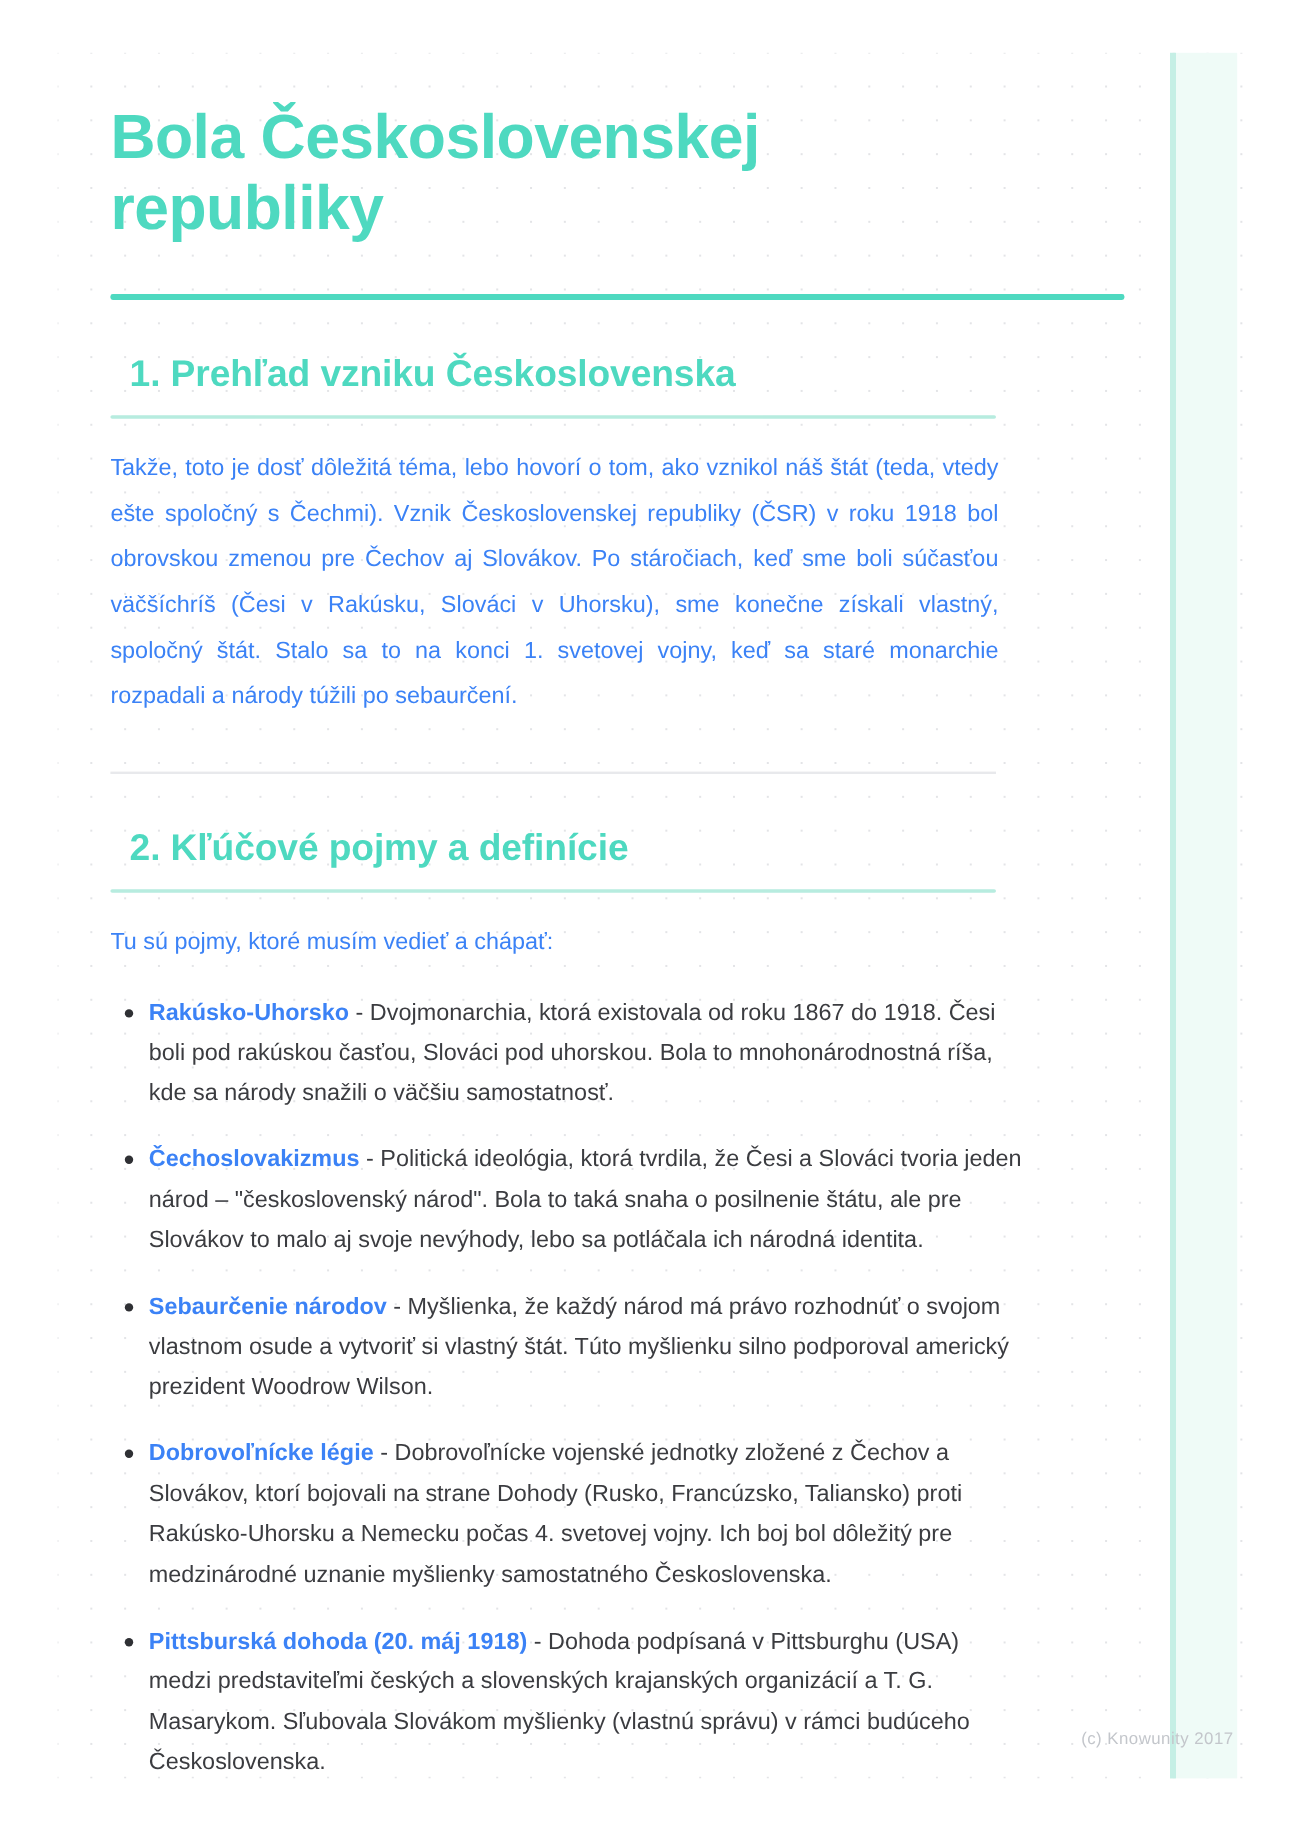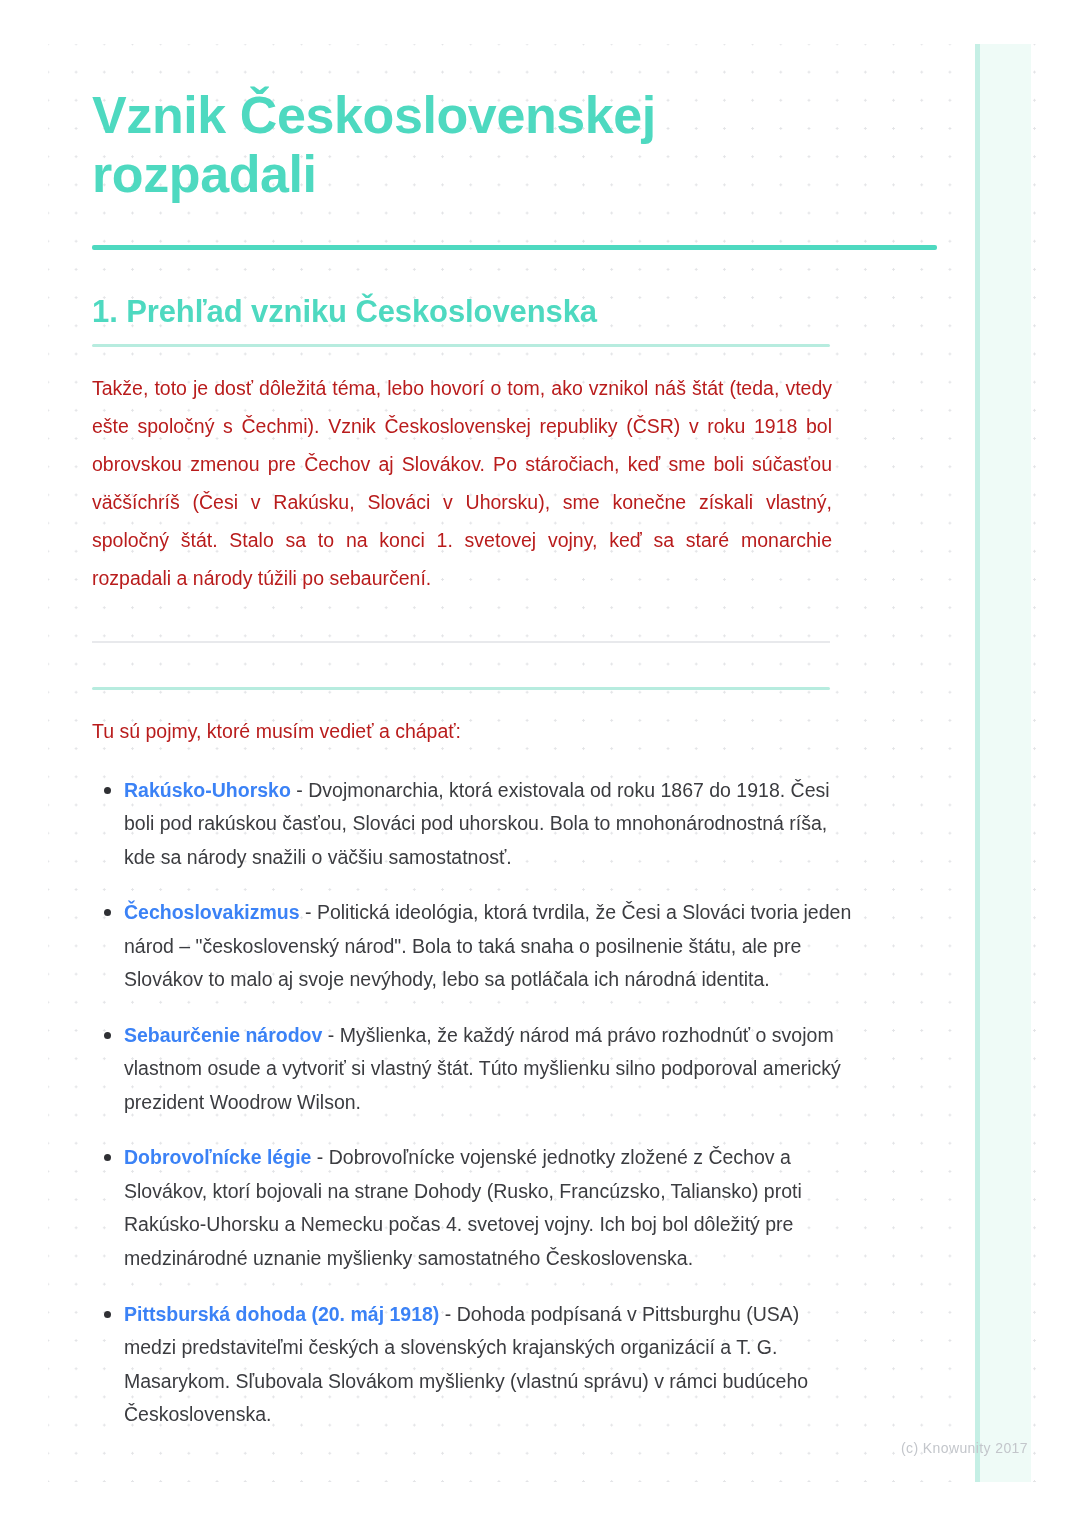--- a/index.html
+++ b/index.html
@@ -82,35 +82,35 @@
 
   
   .section {
     margin-top: 44px;
   }
   .section-heading {
     font-size: 31px;
     font-weight: 700;
     color: #4ed9c0;
     letter-spacing: -0.1px;
-    margin: 0;
+    margin: 16px;
   }
   .section-rule {
     margin-top: 14px;
     width: 738px;
     height: 3px;
     background: #b7ecdf;
     border-radius: 2px;
   }
 
   
   .body-text {
     font-size: 19.5px;
     line-height: 1.95;
-    color: #b91c1c;
+    color: #3b82f6;
     margin: 22px 0 0 0;
     width: 740px;
     text-align: justify;
   }
   .body-text.lead {
     text-align: left;
   }
 
   
   .divider {
@@ -164,33 +164,34 @@
 </style>
 </head>
 <body>
 
 <div id="dot-grid"></div>
 <div id="right-strip"></div>
 
 <div id="page">
   <div class="content">
 
-    <h1 class="doc-title">Vznik Československej rozpadali</h1>
+    <h1 class="doc-title">Bola Československej republiky</h1>
 
     <div class="title-rule"></div>
 
     <div class="section">
       <h2 class="section-heading">1. Prehľad vzniku Československa</h2>
       <div class="section-rule"></div>
       <p class="body-text">Takže, toto je dosť dôležitá téma, lebo hovorí o tom, ako vznikol náš štát (teda, vtedy ešte spoločný s Čechmi). Vznik Československej republiky (ČSR) v roku 1918 bol obrovskou zmenou pre Čechov aj Slovákov. Po stáročiach, keď sme boli súčasťou väčšíchríš (Česi v Rakúsku, Slováci v Uhorsku), sme konečne získali vlastný, spoločný štát. Stalo sa to na konci 1. svetovej vojny, keď sa staré monarchie rozpadali a národy túžili po sebaurčení.</p>
     </div>
 
     <div class="divider"></div>
 
     <div class="section">
+      <h2 class="section-heading">2. Kľúčové pojmy a definície</h2>
       <div class="section-rule"></div>
       <p class="body-text lead">Tu sú pojmy, ktoré musím vedieť a chápať:</p>
 
       <ul class="term-list" id="term-list">
           <li><span class="term-name">Rakúsko-Uhorsko</span><span> - Dvojmonarchia, ktorá existovala od roku 1867 do 1918. Česi boli pod rakúskou časťou, Slováci pod uhorskou. Bola to mnohonárodnostná ríša, kde sa národy snažili o väčšiu samostatnosť.</span></li>
           <li><span class="term-name">Čechoslovakizmus</span><span> - Politická ideológia, ktorá tvrdila, že Česi a Slováci tvoria jeden národ – "československý národ". Bola to taká snaha o posilnenie štátu, ale pre Slovákov to malo aj svoje nevýhody, lebo sa potláčala ich národná identita.</span></li>
           <li><span class="term-name">Sebaurčenie národov</span><span> - Myšlienka, že každý národ má právo rozhodnúť o svojom vlastnom osude a vytvoriť si vlastný štát. Túto myšlienku silno podporoval americký prezident Woodrow Wilson.</span></li>
           <li><span class="term-name">Dobrovoľnícke légie</span><span> - Dobrovoľnícke vojenské jednotky zložené z Čechov a Slovákov, ktorí bojovali na strane Dohody (Rusko, Francúzsko, Taliansko) proti Rakúsko-Uhorsku a Nemecku počas 4. svetovej vojny. Ich boj bol dôležitý pre medzinárodné uznanie myšlienky samostatného Československa.</span></li>
           <li><span class="term-name">Pittsburská dohoda (20. máj 1918)</span><span> - Dohoda podpísaná v Pittsburghu (USA) medzi predstaviteľmi českých a slovenských krajanských organizácií a T. G. Masarykom. Sľubovala Slovákom myšlienky (vlastnú správu) v rámci budúceho Československa.</span></li>
         </ul>

